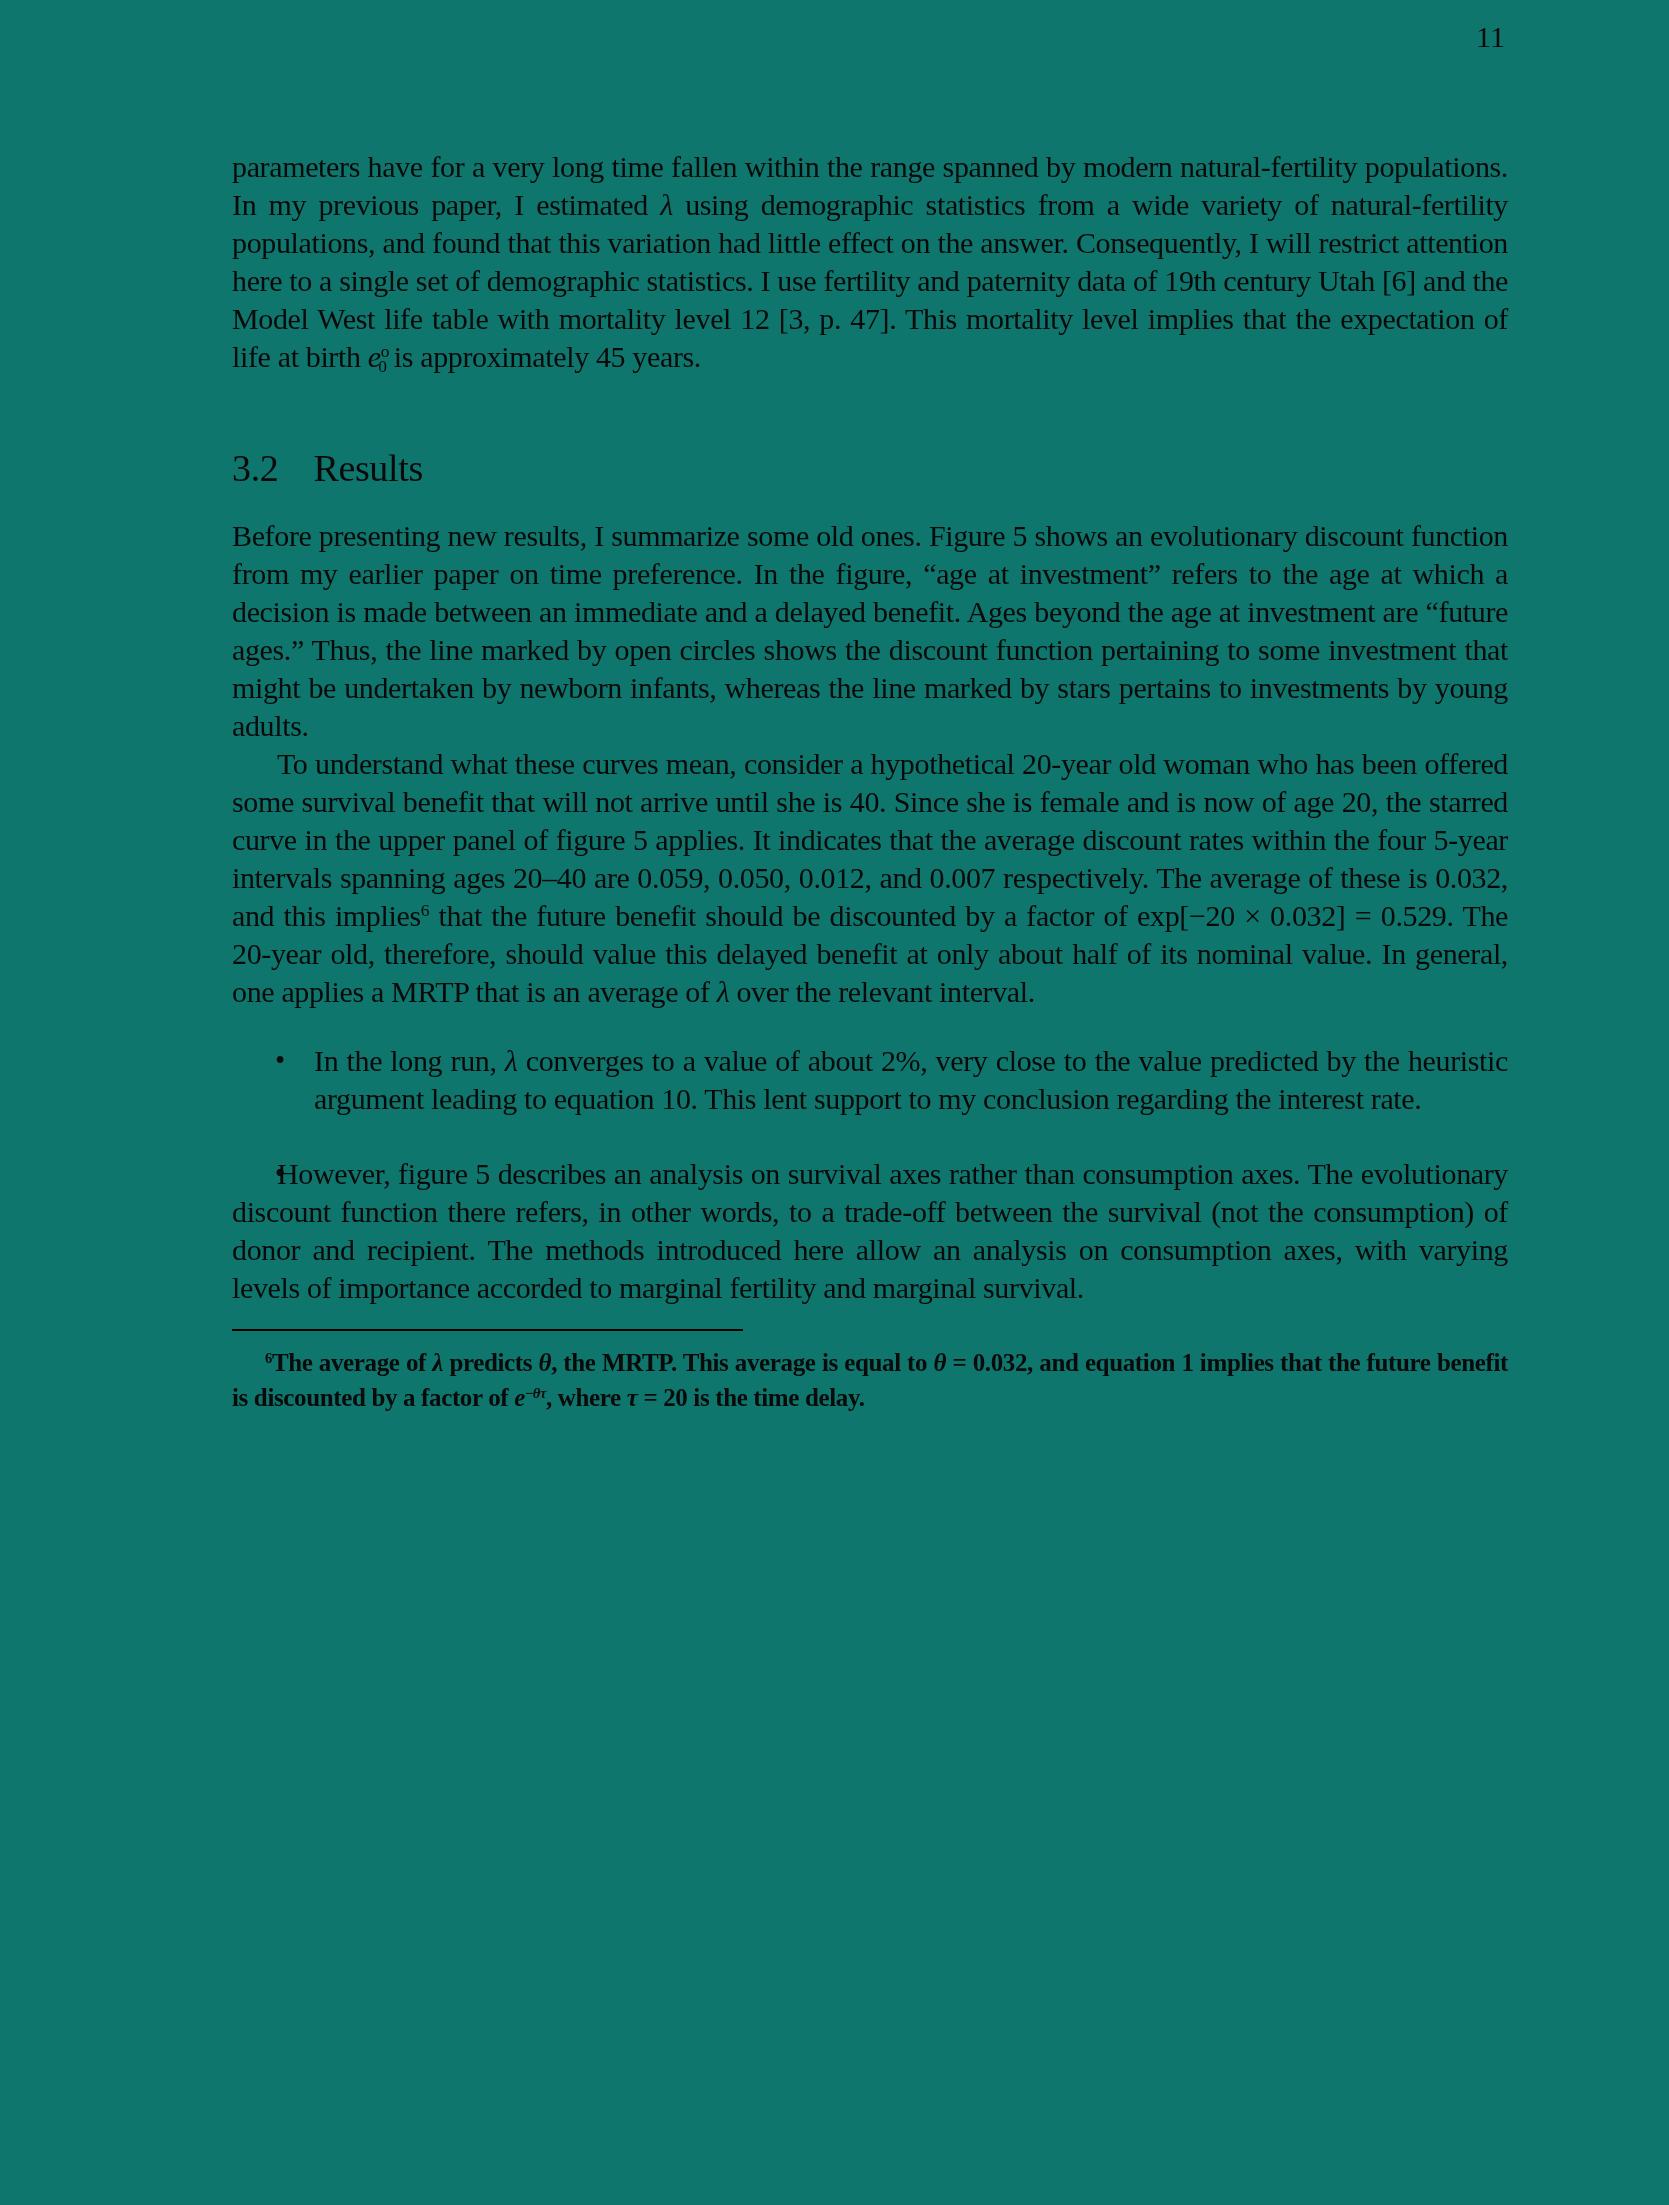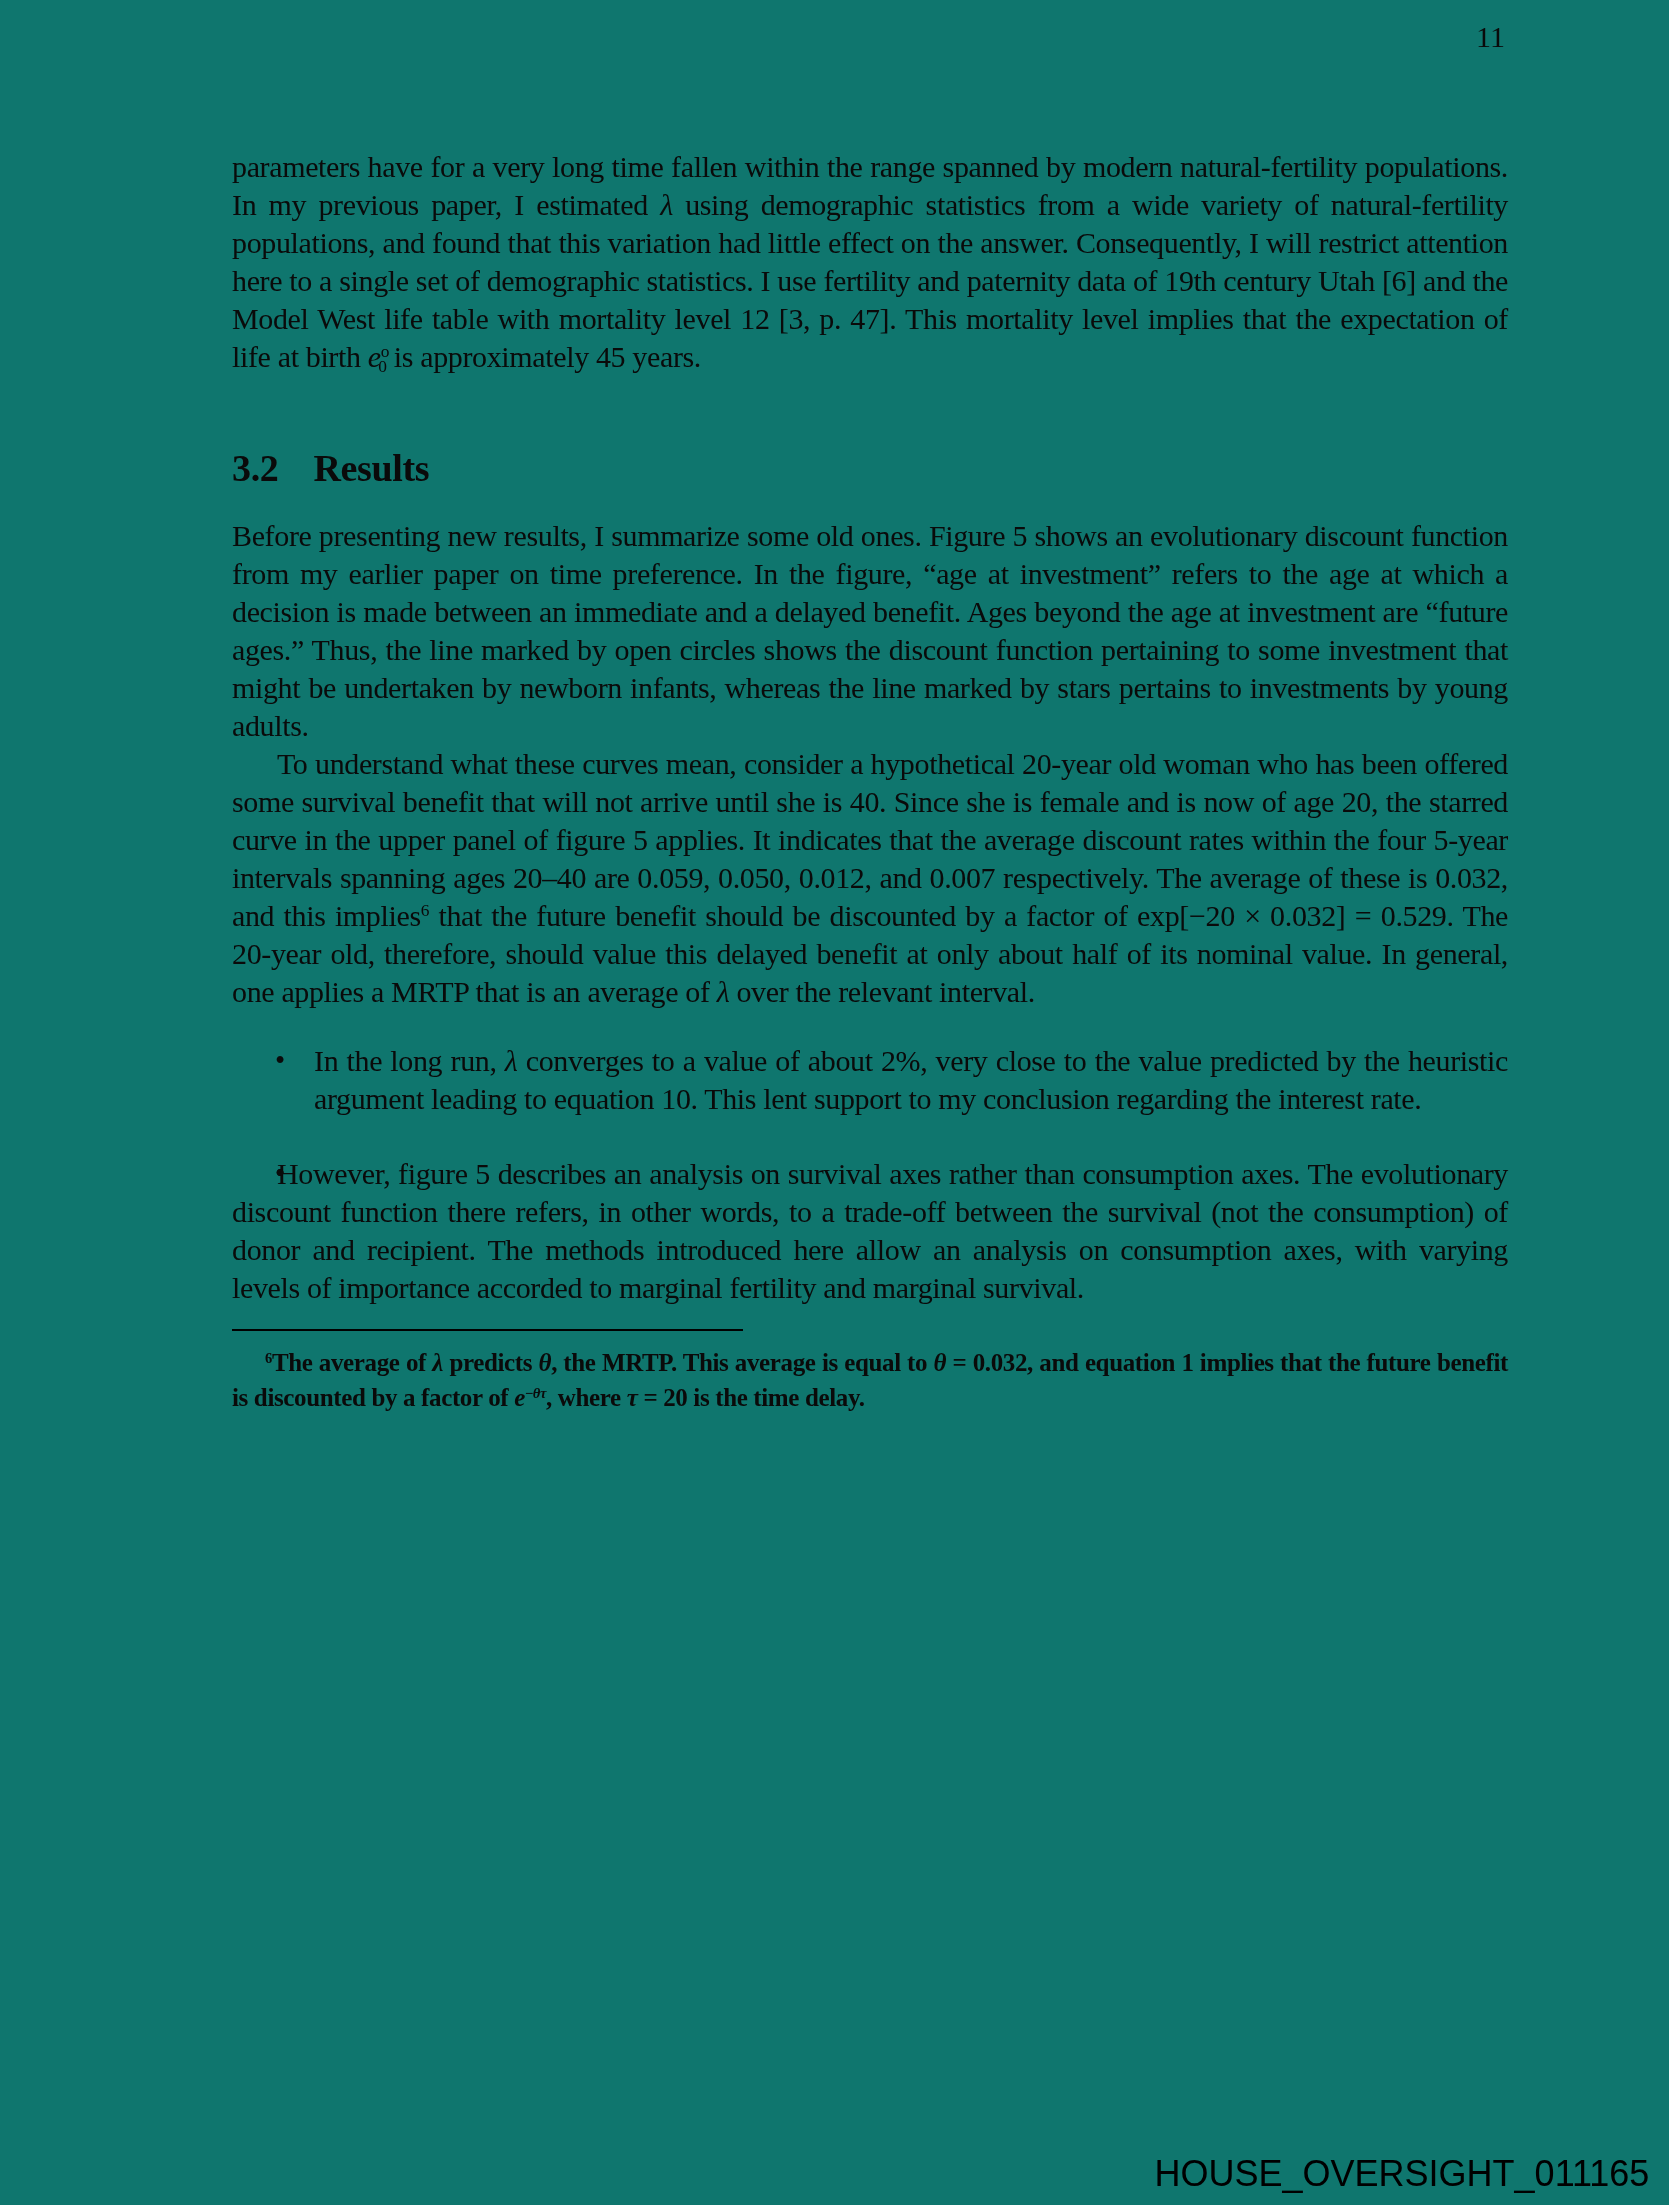--- a/index.html
+++ b/index.html
@@ -32,21 +32,21 @@
     font-size: 30px;
     line-height: 38px;
     letter-spacing: -0.012em;
     text-align: justify;
   }
   .para { margin: 0; }
   .indent { text-indent: 45px; }
   .section {
     font-size: 38px;
     line-height: 46px;
-    font-weight: bold;
+    font-weight: normal;
     margin: 69px 0 26px 0;
     text-align: left;
   }
   .sec-num { margin-right: 35px; }
   sup {
     font-size: 58%;
     line-height: 0;
     vertical-align: baseline;
     position: relative;
     top: -0.55em;
@@ -136,16 +136,15 @@
     </ul>
 
     <p class="para indent">However, figure 5 describes an analysis on survival axes rather than consumption axes.  The evolutionary discount function there refers, in other words, to a trade-off between the survival (not the consumption) of donor and recipient.  The methods introduced here allow an analysis on consumption axes, with varying levels of importance accorded to marginal fertility and marginal survival.</p>
 
     <div class="footnote-rule"></div>
 
     <p class="footnote"><sup>6</sup>The average of <i>λ</i> predicts <i>θ</i>, the MRTP. This average is equal to <i>θ</i> = 0.032, and equation 1 implies that the future benefit is discounted by a factor of <i>e</i><sup>−<i>θτ</i></sup>, where <i>τ</i> = 20 is the time delay.</p>
 
   </div>
 
-  <div class="bates">HOUSE_OVERSIGHT_011165</div>
 
 </div>
 
 
 </body></html>

